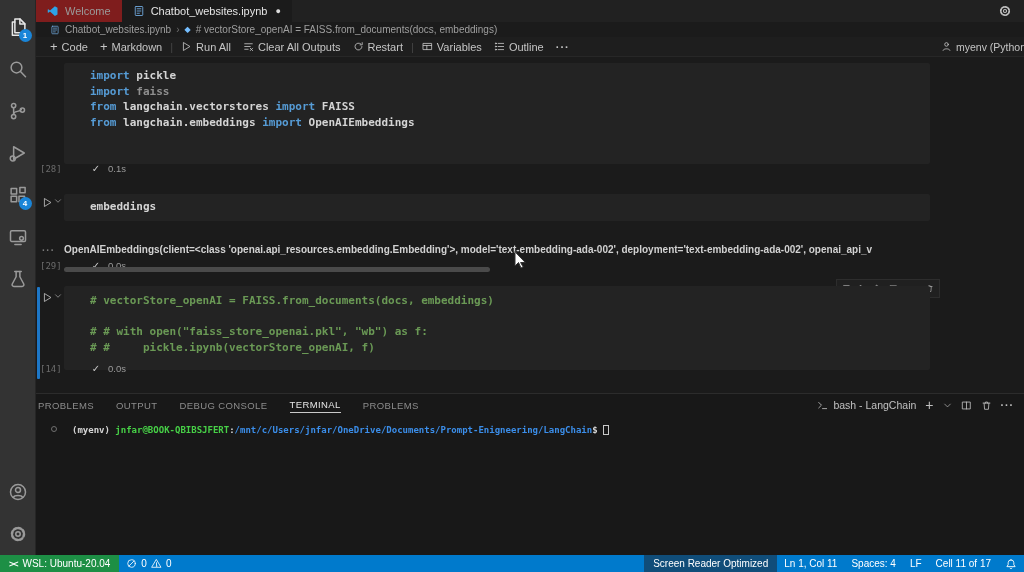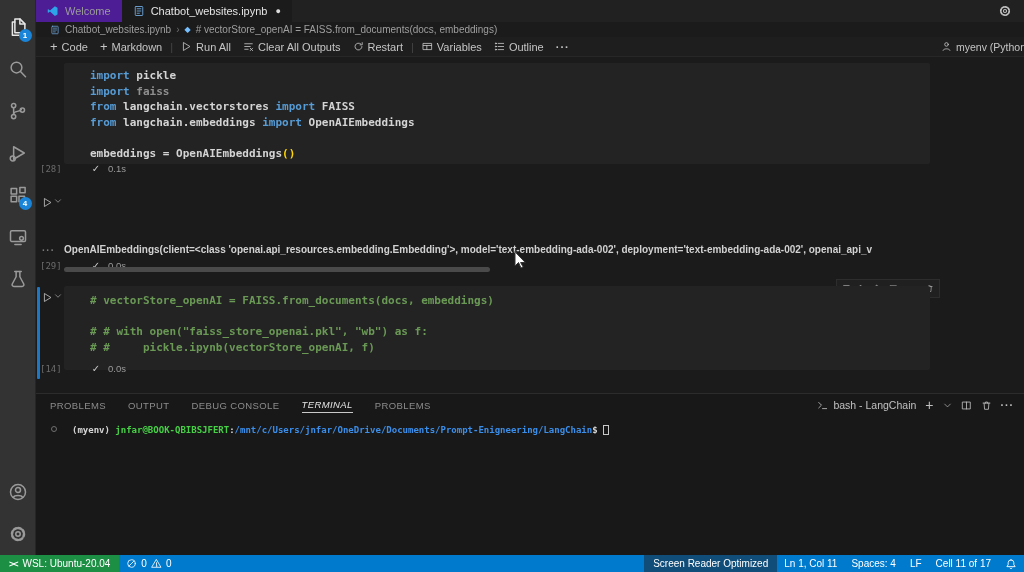--- a/index.html
+++ b/index.html
@@ -13,21 +13,21 @@
                   display:flex; flex-direction:column; align-items:center; padding-top:6px; border-right:1px solid #262626; }
   .ab-item { position:relative; width:36px; height:42px; display:flex; align-items:center; justify-content:center; color:#9a9a9a; cursor:pointer; }
   .ab-item.active { color:#e7e7e7; }
   .ab-badge { position:absolute; right:4px; bottom:6px; min-width:13px; height:13px; border-radius:7px;
               background:#1a85d8; color:#fff; font-size:8px; line-height:13px; text-align:center; font-weight:bold; }
   .ab-spacer { flex:1; }
 
   
   .tabbar { position:absolute; left:36px; top:0; width:988px; height:22px; background:#212121; display:flex; }
   .tab { display:flex; align-items:center; gap:6px; padding:0 11px; font-size:11px; }
-  .tab.inactive { background:#4c1d95; color:#9b9b9b;align-items:center; }
+  .tab.inactive { background:#7f1d1d; color:#9b9b9b;align-items:center; }
   .tab.active { background:#1b1b1b; color:#e4e4e4; }
   .mod-dot { color:#dcdcdc; font-size:9px; margin-left:2px; }
   .tabbar-gear { margin-left:auto; align-self:center; margin-right:12px; color:#c5c5c5; }
 
   
   .breadcrumb { position:absolute; left:36px; top:22px; width:988px; height:15px; background:#1b1b1b;
                 display:flex; align-items:center; gap:5px; padding-left:14px; font-size:10px; color:#9f9f9f; }
   .crumb-sep { color:#6d6d6d; }
   .sym-icon { color:#75beff; font-size:8px; }
 
@@ -61,24 +61,24 @@
   .red-marker::after { content:''; position:absolute; left:-2px; right:-4px; bottom:-6px; height:4px;
                        background:#df2a18; border-radius:2px; transform:rotate(-0.25deg); }
   .h-scrollbar { position:absolute; left:28px; width:426px; height:5px; background:#4a4a4a; border-radius:3px; cursor:pointer; }
 
   .cell-toolbar { position:absolute; right:0; width:104px; height:19px; background:#202020; border:1px solid #2d2d2d;
                   display:flex; align-items:center; gap:7px; padding:0 5px; color:#b5b5b5; overflow:hidden; }
   .ct-more { letter-spacing:1px; font-weight:bold; font-size:10px; }
 
   
   .panel { position:absolute; left:36px; top:393px; width:988px; height:162px; background:#181818; border-top:1px solid #2c2c2c; }
-  .panel-tabs { display:flex; gap:22px; padding-left:14px; height:24px; align-items:center;
+  .panel-tabs { display:flex; gap:22px; padding-left:2px; height:24px; align-items:center;
                 font-size:9.5px; letter-spacing:.4px; color:#8c8c8c; }
   .ptab { cursor:pointer; padding-bottom:2px; }
-  .ptab.active { color:#e5e5e5; border-bottom:1px solid #c9c9c9;font-style:italic; }
+  .ptab.active { color:#e5e5e5; border-bottom:1px solid #c9c9c9; }
   .panel-controls { position:absolute; top:4px; right:10px; display:flex; gap:9px; align-items:center; color:#c0c0c0; font-size:10.5px; }
   .pc-shell { display:flex; align-items:center; gap:5px; cursor:pointer; }
   .pc-plus { font-size:14px; line-height:1; cursor:pointer; }
   .pc-more { letter-spacing:1px; font-weight:bold; cursor:pointer; }
   .term-line { position:absolute; top:31px; left:0; right:0; font-family:"DejaVu Sans Mono", monospace;
                font-size:9px; font-weight:bold; white-space:nowrap; }
   .term-deco { position:absolute; left:15px; top:1px; width:6px; height:6px; border:1px solid #6f6f6f; border-radius:50%; }
   .term-text { position:absolute; left:36px; top:0;text-align:center; }
   .t-venv { color:#d6d6d6; } .t-host { color:#47d147; } .t-colon { color:#d6d6d6; }
   .t-path { color:#3b8eea; } .t-dollar { color:#d6d6d6; }
@@ -259,36 +259,38 @@
   </div>
 
   <div class="notebook">
 
     <div class="cell-editor" style="top:6px; height:101px; padding-top:5px;">
         <div class="cl"><span class="tk-kw">import</span><span class="tk-id"> pickle</span></div>
         <div class="cl"><span class="tk-kw">import</span><span class="tk-dim"> faiss</span></div>
         <div class="cl"><span class="tk-kw">from</span><span class="tk-id"> langchain.vectorstores </span><span class="tk-kw">import</span><span class="tk-id"> FAISS</span></div>
         <div class="cl"><span class="tk-kw">from</span><span class="tk-id"> langchain.embeddings </span><span class="tk-kw">import</span><span class="tk-id"> OpenAIEmbeddings</span></div>
         <div class="cl">&nbsp;</div>
-        <div class="cl"><span class="tk-id">embeddings = OpenAIEmbeddings</span><span class="tk-paren">()</span></div>
       </div>
     <div class="cell-status" style="top:106px; left:4px;gap:8px;">
       <span class="exec">[28]</span>
       <span class="check">✓</span>
       <span>0.1s</span>
     </div>
 
     <div class="run-btn" style="left:6px; top:140px;">
       <svg width="11" height="11" viewBox="0 0 16 16">
           <path d="M4 2.5l9 5.5-9 5.5z"></path>
         </svg>
       <svg width="8" height="8" viewBox="0 0 16 16">
           <path d="M3 5.5l5 5 5-5"></path>
         </svg>
     </div>
+    <div class="cell-editor" style="top:137px; height:27px; padding-top:5px;">
+        <div class="cl"><span class="tk-id">embeddings</span></div>
+      </div>
     <div class="cell-status" style="top:166px; left:4px;margin-top:37px;">
       <span class="exec">[29]</span>
       <span class="check">✓</span>
       <span>0.0s</span>
     </div>
 
     <div class="output-row" style="top:186px;">
       <span class="output-more">···</span>
       <div class="output-text">
         <span>OpenAIEmbeddings(client=&lt;class 'openai.api_resources.embedding.Embedding'&gt;, </span><span class="red-marker">model='text-embedding-ada-002',</span><span> deployment='text-embedding-ada-002', openai_api_v</span>

